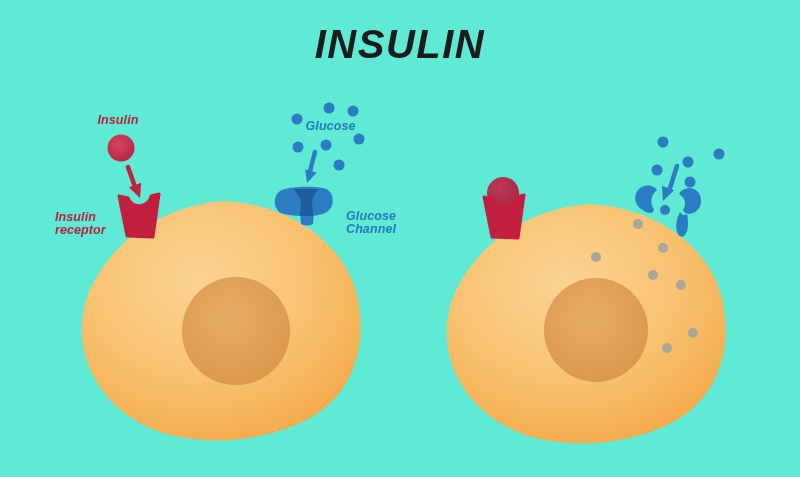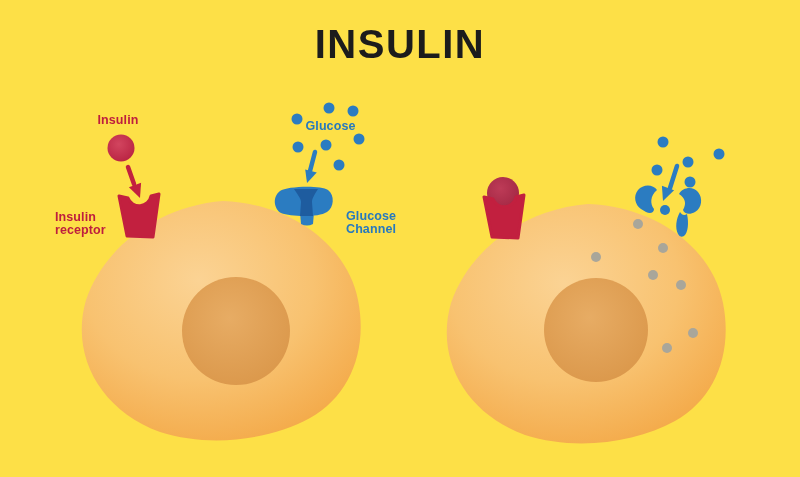--- a/index.html
+++ b/index.html
@@ -1,18 +1,18 @@
 <!DOCTYPE html>
 <html style="--title-text: #1c1c1c; --red: #c2203f; --red-text: #be1e3e; --red-ball-light: #d2455f; --red-ball-dark: #b92342; --bound-ball-light: #bd3b57; --bound-ball-dark: #a22743; --blue: #2b7cc1; --blue-dark: #1e5c9f; --blue-text: #2779be; --cell-light: #fbd394; --cell-mid: #f8c270; --cell-edge: #f3a745; --nucleus-light: #e7ac64; --nucleus-dark: #db984b; --gray-dot: #a9a69a;"><head>
 <meta charset="utf-8">
 <style>
   html,body { margin:0; padding:0; background:#ffffff; }
   .canvas {
-    position:relative; width:800px; height:477px; background:#fde047;
-    font-family:"Liberation Sans", sans-serif; overflow:hidden;
+    position:relative; width:800px; height:477px; background:#5eead4;
+    font-family:"Liberation Sans", sans-serif; overflow:hidden;font-style:italic;
   }
   .title {
     position:absolute; left:0; right:0; top:24px; text-align:center;
     font-size:40px; font-weight:800; letter-spacing:1.5px;
     color:var(--title-text); line-height:1;
   }
   .lbl {
     position:absolute; font-weight:700; font-size:12.5px; line-height:12.5px;
     white-space:pre-line; letter-spacing:0.1px;
   }

